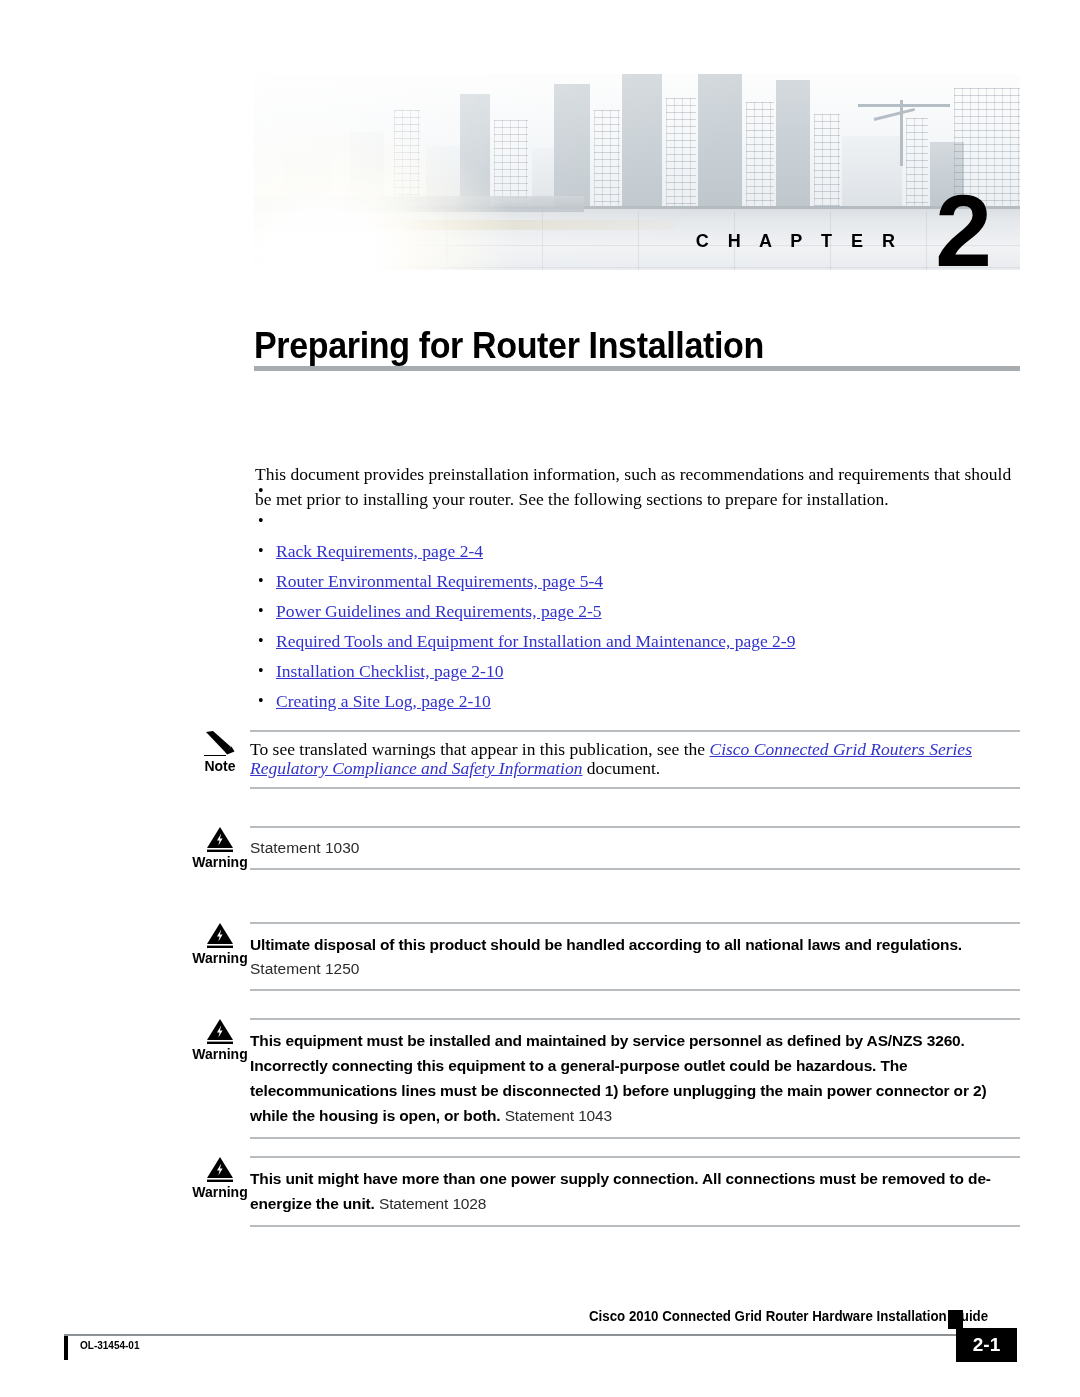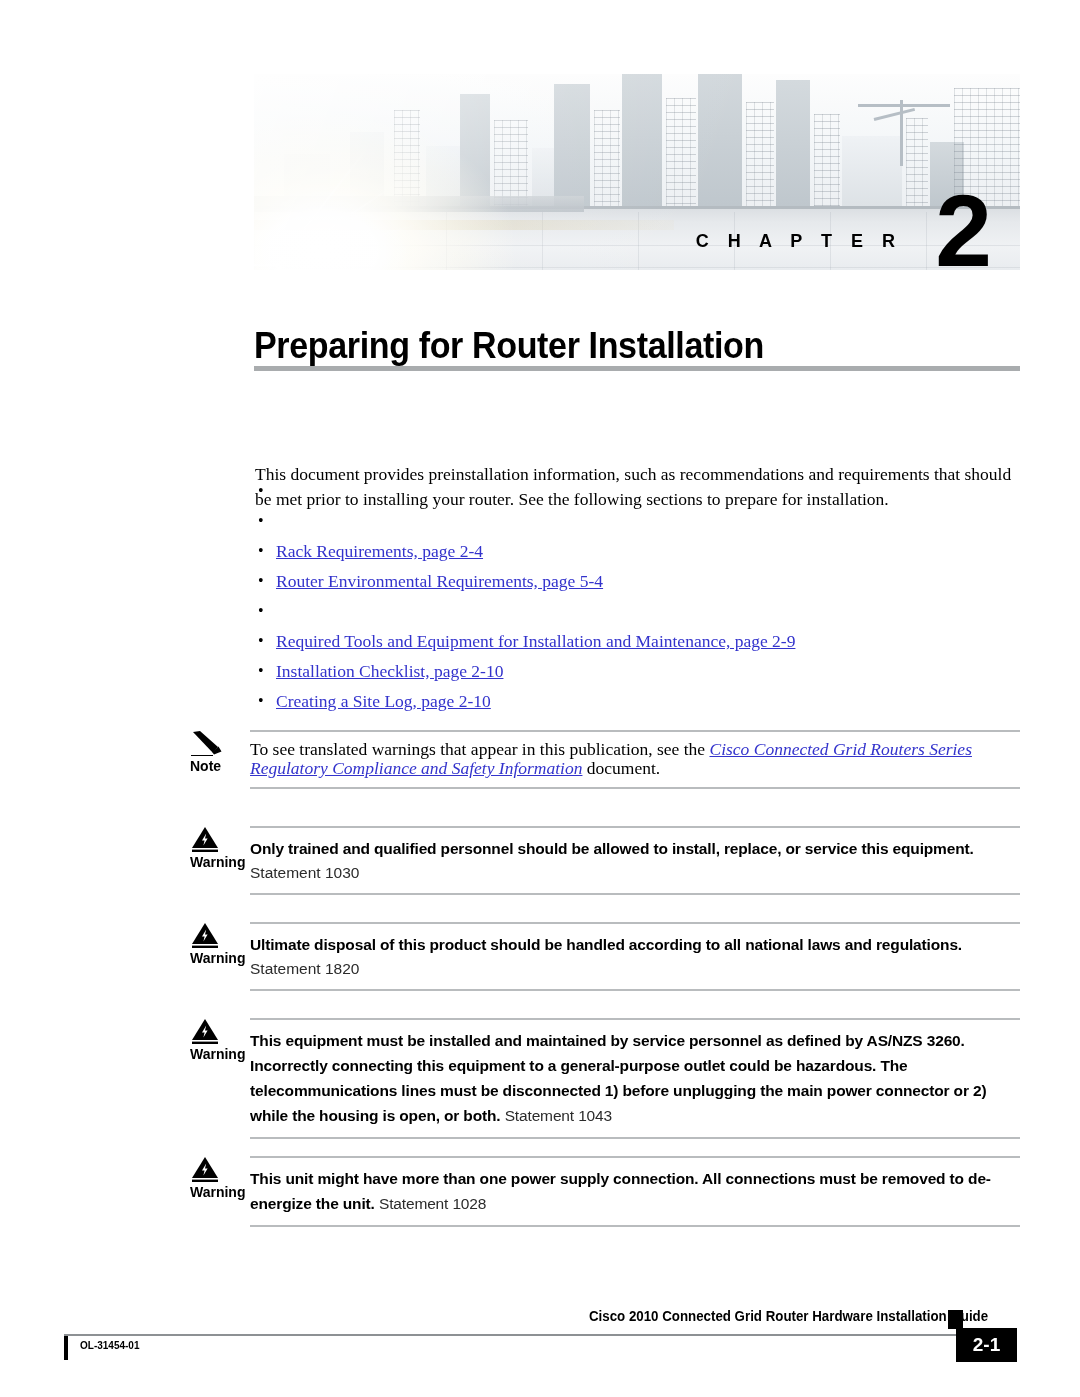--- a/index.html
+++ b/index.html
@@ -209,20 +209,21 @@
   .admon {
     position: absolute;
     left: 190px;
     width: 830px;
   }
   .admon-gutter {
     position: absolute;
     left: 0;
     top: 0;
     width: 60px;
+    text-align: center;
   }
   .admon-icon {
     display: block;
     margin: 0 auto;
     height: 26px;
   }
   .admon-label {
     display: block;
     font-family: "Liberation Sans", sans-serif;
     font-weight: bold;
@@ -396,20 +397,21 @@
   <div class="bullet-row">
     <span class="bullet-dot">•</span>
     <a class="bullet-link" href="#">Rack Requirements, page 2-4</a>
   </div>
   <div class="bullet-row">
     <span class="bullet-dot">•</span>
     <a class="bullet-link" href="#">Router Environmental Requirements, page 5-4</a>
   </div>
   <div class="bullet-row">
     <span class="bullet-dot">•</span>
+    <a class="bullet-link" href="#">Power Guidelines and Requirements, page 2-5</a>
   </div>
   <div class="bullet-row">
     <span class="bullet-dot">•</span>
     <a class="bullet-link" href="#">Required Tools and Equipment for Installation and Maintenance, page 2-9</a>
   </div>
   <div class="bullet-row">
     <span class="bullet-dot">•</span>
     <a class="bullet-link" href="#">Installation Checklist, page 2-10</a>
   </div>
   <div class="bullet-row">
@@ -441,39 +443,38 @@
     <span class="admon-icon">
       <svg width="30" height="26" viewBox="0 0 30 26">
         <path d="M15 1 L28 22 L2 22 Z" fill="#000"></path>
         <path d="M16.2 7.5 L12 14.6 L14.6 14.6 L13.4 19.5 L17.6 12.4 L15 12.4 Z" fill="#fff"></path>
         <rect x="2" y="23.6" width="26" height="2.4" fill="#000"></rect>
       </svg>
     </span>
     <span class="admon-label">Warning</span>
   </div>
   <div class="admon-body">
-    <div class="warn-text">Only trained and qualified personnel should be allowed to install, replace, or service this equipment.</div>
     <div class="stmt-line">Statement 1030</div>
   </div>
 </div>
 
 <div class="admon" style="top:922px;">
   <div class="admon-gutter">
     <span class="admon-icon">
       <svg width="30" height="26" viewBox="0 0 30 26">
         <path d="M15 1 L28 22 L2 22 Z" fill="#000"></path>
         <path d="M16.2 7.5 L12 14.6 L14.6 14.6 L13.4 19.5 L17.6 12.4 L15 12.4 Z" fill="#fff"></path>
         <rect x="2" y="23.6" width="26" height="2.4" fill="#000"></rect>
       </svg>
     </span>
     <span class="admon-label">Warning</span>
   </div>
   <div class="admon-body">
     <div class="warn-text">Ultimate disposal of this product should be handled according to all national laws and regulations.</div>
-    <div class="stmt-line">Statement 1820</div>
+    <div class="stmt-line">Statement 1250</div>
   </div>
 </div>
 
 <div class="admon" style="top:1018px;">
   <div class="admon-gutter">
     <span class="admon-icon">
       <svg width="30" height="26" viewBox="0 0 30 26">
         <path d="M15 1 L28 22 L2 22 Z" fill="#000"></path>
         <path d="M16.2 7.5 L12 14.6 L14.6 14.6 L13.4 19.5 L17.6 12.4 L15 12.4 Z" fill="#fff"></path>
         <rect x="2" y="23.6" width="26" height="2.4" fill="#000"></rect>

